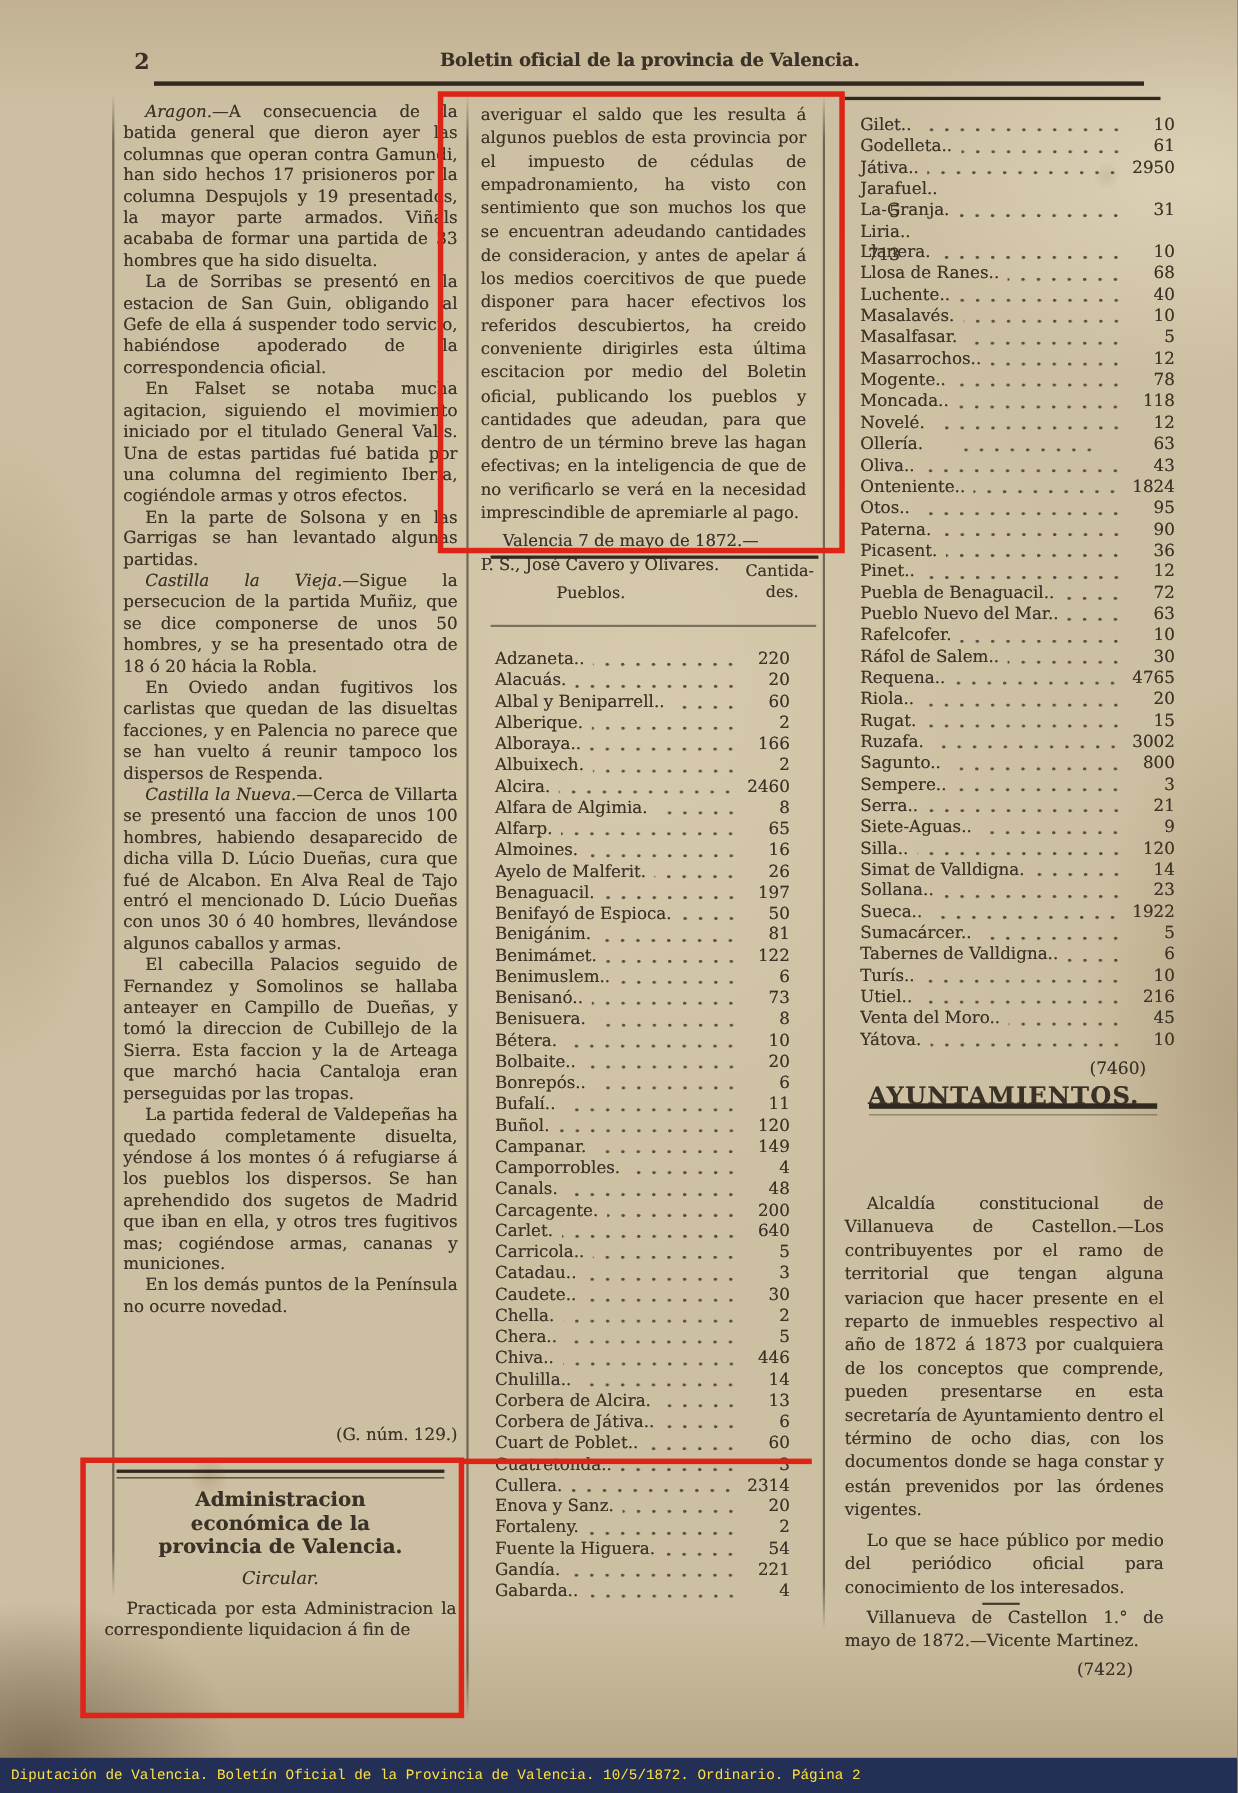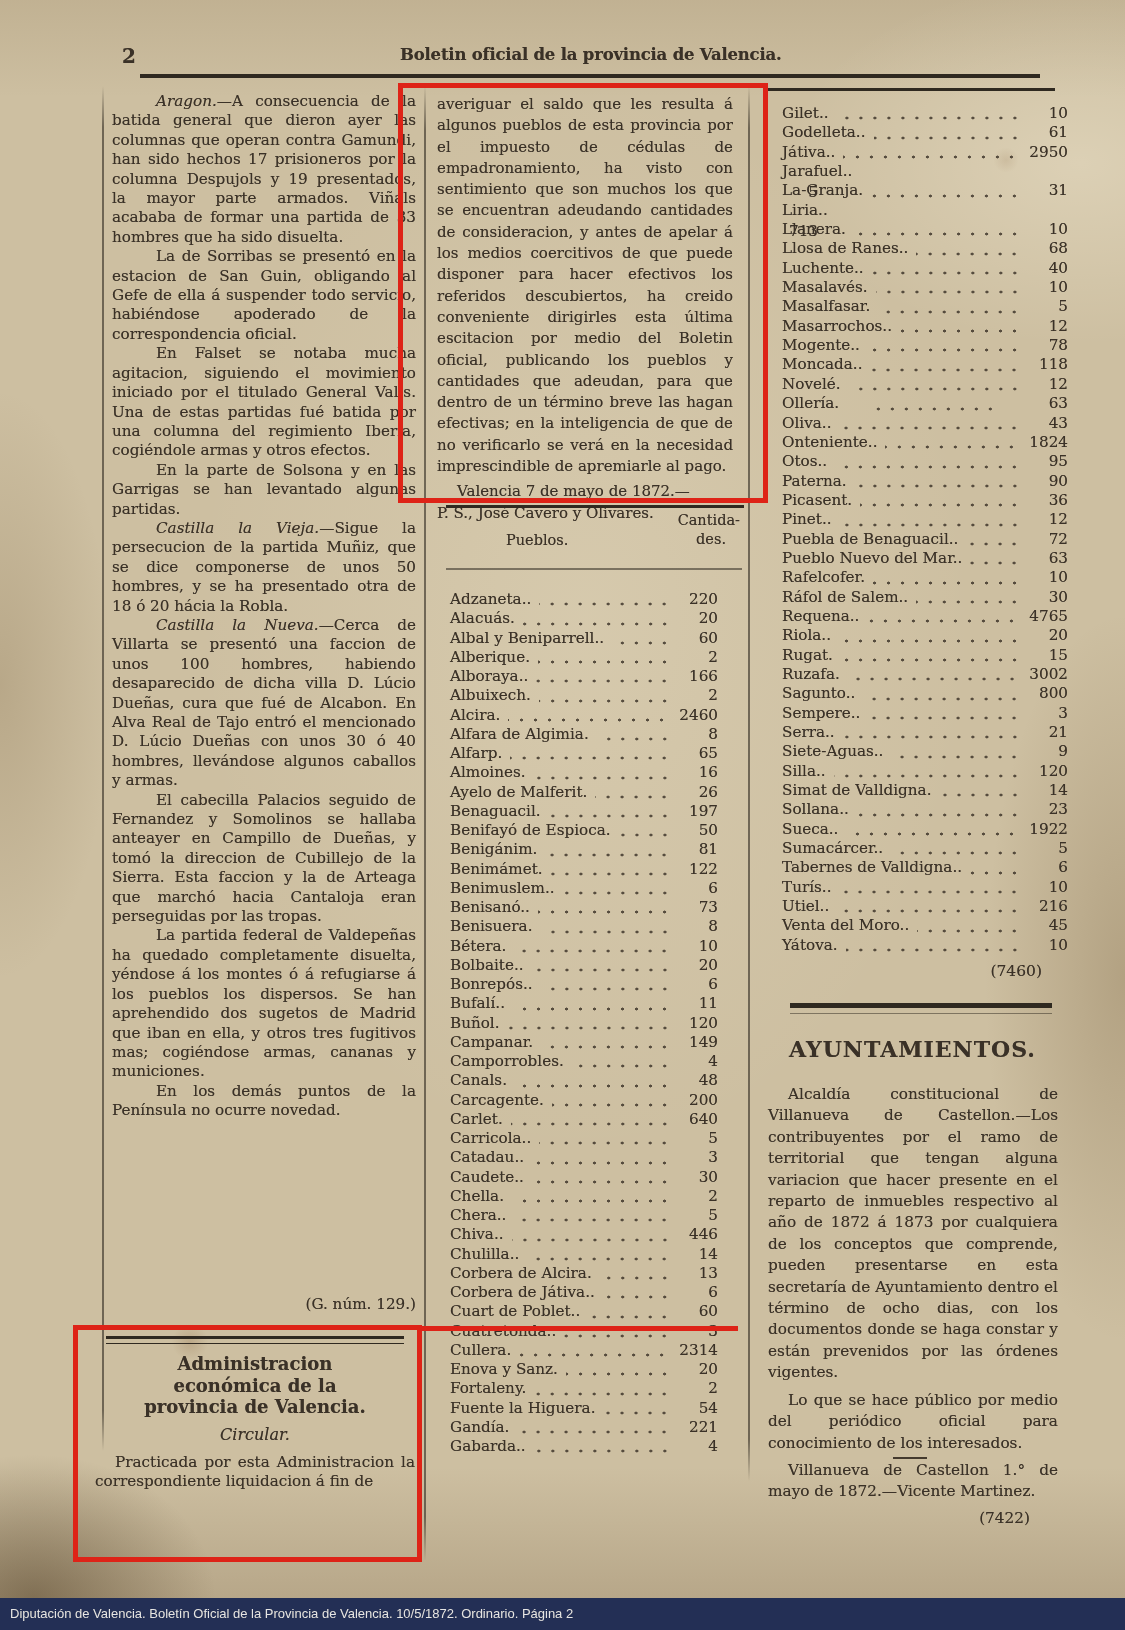--- a/index.html
+++ b/index.html
@@ -22,21 +22,21 @@
   .hr  { position:absolute; background:#2f2920; }
   .vr  { position:absolute; width:2px;
          background:linear-gradient(180deg, rgba(47,41,32,0), rgba(47,41,32,.60) 3%, rgba(47,41,32,.60) 97%, rgba(47,41,32,0)); }
   .red-box  { position:absolute; border:5px solid #de2317; box-sizing:border-box; }
   .red-line { position:absolute; height:5px; background:#de2317; }
 
   .masthead { font-weight:bold; font-size:16.5px; letter-spacing:-.2px; white-space:nowrap; text-align:center; }
   .pagenum  { font-weight:bold; font-size:20px; }
 
   .colflow p { margin:0; text-align:justify; text-indent:20px; font-size:15.2px; line-height:19.4px; }
-  .colflow .lead { font-style:italic;margin-left:24px; }
+  .colflow .lead { font-style:italic; }
   .gref { text-align:right; padding-right:14px; font-size:15.2px; line-height:19.4px; }
 
   .mpar { margin:0; text-align:justify; font-size:15px; line-height:21.3px; }
   .sig1 { margin:4px 0 0 0; text-indent:20px; font-size:15px; line-height:21.3px; }
   .sig2 { margin:0; font-size:15px; line-height:21.3px; }
 
   .thead { font-size:14.5px; }
   .trow  { display:flex; align-items:baseline; height:19.25px; font-size:15.2px; }
   .tname { white-space:nowrap; }
   .dots  { flex:1; height:4px; margin:0 6px 3px 8px; align-self:flex-end;
@@ -50,21 +50,21 @@
   .admin-body  { margin-top:9px; text-align:justify; text-indent:20px; font-size:15.2px; line-height:19.4px; }
 
   .ayto-head { font-weight:bold; font-size:22px; letter-spacing:1px; text-align:center; }
   .rpar { margin:0 0 6px 0; text-align:justify; text-indent:20px; font-size:15.3px; line-height:21.4px; }
   .rref { text-align:right; padding-right:28px; font-size:15.3px; }
 
   .end-mark { width:34px; height:7px; border-top:2.5px solid #44
 3a2e; border-bottom:2.5px solid #443a2e; box-sizing:border-box; }
 
   .footer { position:absolute; left:0; top:1598px; width:1125px; height:32px; background:#232f55;
-            color:#e5e5e5; font-family:Liberation Sans, sans-serif; font-size:13px; line-height:32px;
+            color:#fde047; font-family:Liberation Mono, monospace; font-size:13px; line-height:32px;
             padding-left:10px; box-sizing:border-box; white-space:nowrap; }
 </style>
 </head>
 <body>
 
 <div class="page ink">
 
   <div class="abs pagenum" style="left:122px; top:44px;">2</div>
   <div class="abs masthead" style="left:400px; top:45px; width:355px;">Boletin oficial de la provincia de Valencia.</div>
   <div class="hr" style="left:140px; top:74px; width:900px; height:3.5px;"></div>
@@ -80,20 +80,21 @@
 
 
       <p><i class="lead"></i><span>La de Sorribas se presentó en la estacion de San Guin, obligando al Gefe de ella á suspender todo servicio, habiéndose apoderado de la correspondencia oficial.</span></p>
 
       <p><i class="lead"></i><span>En Falset se notaba mucha agitacion, siguiendo el movimiento iniciado por el titulado General Valls. Una de estas partidas fué batida por una columna del regimiento Iberia, cogiéndole armas y otros efectos.</span></p>
 
       <p><i class="lead"></i><span>En la parte de Solsona y en las Garrigas se han levantado algunas partidas.</span></p>
 
       <p><i class="lead">Castilla la Vieja.</i><span>—Sigue la persecucion de la partida Muñiz, que se dice componerse de unos 50 hombres, y se ha presentado otra de 18 ó 20 hácia la Robla.</span></p>
 
+      <p><i class="lead"></i><span>En Oviedo andan fugitivos los carlistas que quedan de las disueltas facciones, y en Palencia no parece que se han vuelto á reunir tampoco los dispersos de Respenda.</span></p>
 
       <p><i class="lead">Castilla la Nueva.</i><span>—Cerca de Villarta se presentó una faccion de unos 100 hombres, habiendo desaparecido de dicha villa D. Lúcio Dueñas, cura que fué de Alcabon. En Alva Real de Tajo entró el mencionado D. Lúcio Dueñas con unos 30 ó 40 hombres, llevándose algunos caballos y armas.</span></p>
 
       <p><i class="lead"></i><span>El cabecilla Palacios seguido de Fernandez y Somolinos se hallaba anteayer en Campillo de Dueñas, y tomó la direccion de Cubillejo de la Sierra. Esta faccion y la de Arteaga que marchó hacia Cantaloja eran perseguidas por las tropas.</span></p>
 
       <p><i class="lead"></i><span>La partida federal de Valdepeñas ha quedado completamente disuelta, yéndose á los montes ó á refugiarse á los pueblos los dispersos. Se han aprehendido dos sugetos de Madrid que iban en ella, y otros tres fugitivos mas; cogiéndose armas, cananas y municiones.</span></p>
 
       <p><i class="lead"></i><span>En los demás puntos de la Península no ocurre novedad.</span></p>
     </div>
   <div class="abs gref" style="left:112px; top:1295px; width:304px;">(G. núm. 129.)</div>
@@ -655,21 +656,21 @@
       <div class="trow" style="height:19.35px;">
         <span class="tname">Yátova.</span>
         <span class="dots"></span>
         <span class="tval">10</span>
       </div>
     </div>
   <div class="abs" style="left:782px; top:962px; width:260px; text-align:right; font-size:15.5px;">(7460)</div>
 
   <div class="hr" style="left:790px; top:1003px; width:262px; height:4.5px;"></div>
   <div class="hr" style="left:790px; top:1013px; width:262px; height:1px; opacity:.5;"></div>
-  <div class="abs ayto-head" style="left:770px; top:1036px; width:285px;">AYUNTAMIENTOS.</div>
+  <div class="abs ayto-head" style="left:770px; top:984px; width:285px;">AYUNTAMIENTOS.</div>
 
   <div class="abs" style="left:768px; top:1084px; width:290px;">
     <p class="rpar">Alcaldía constitucional de Villanueva de Castellon.—Los contribuyentes por el ramo de territorial que tengan alguna variacion que hacer presente en el reparto de inmuebles respectivo al año de 1872 á 1873 por cualquiera de los conceptos que comprende, pueden presentarse en esta secretaría de Ayuntamiento dentro el término de ocho dias, con los documentos donde se haga constar y están prevenidos por las órdenes vigentes.</p>
     <p class="rpar">Lo que se hace público por medio del periódico oficial para conocimiento de los interesados.</p>
     <p class="rpar">Villanueva de Castellon 1.° de mayo de 1872.—Vicente Martinez.</p>
     <div class="rref">(7422)</div>
   </div>
   <div class="abs end-mark" style="left:893px; top:1452px;"></div>
 
   <div class="red-box" style="left:398px; top:83px; width:370px; height:420px;"></div>

